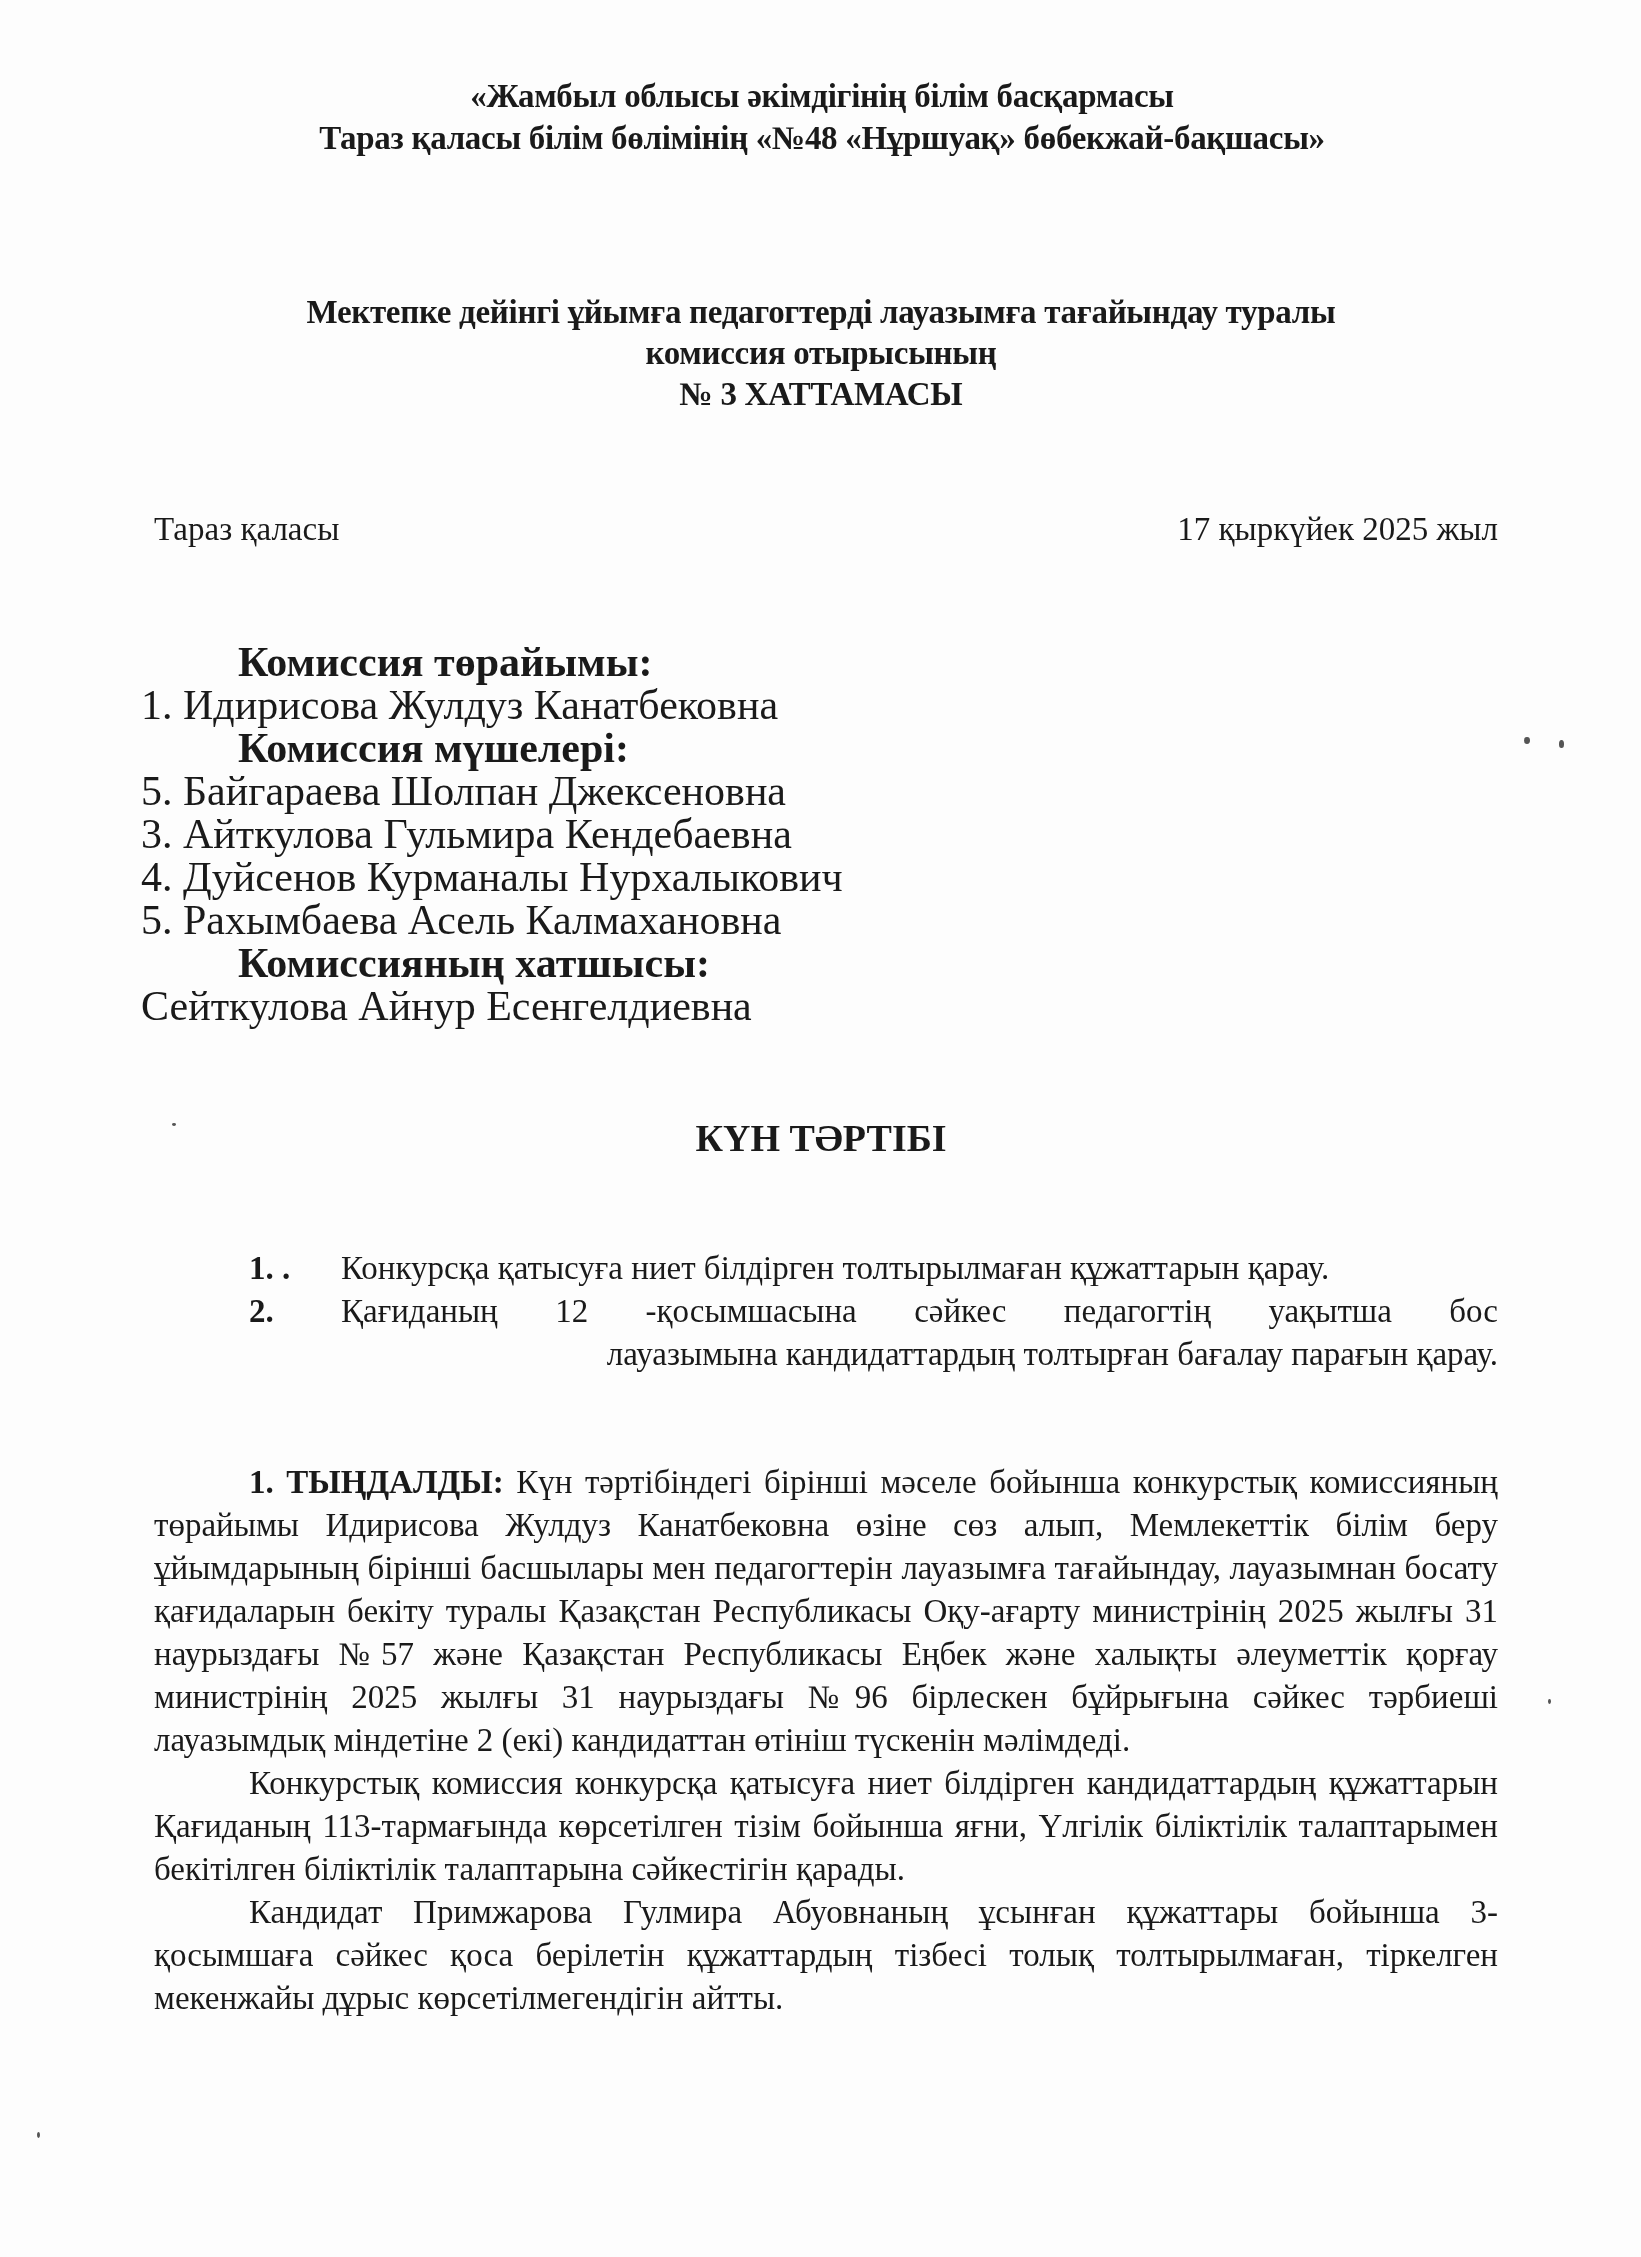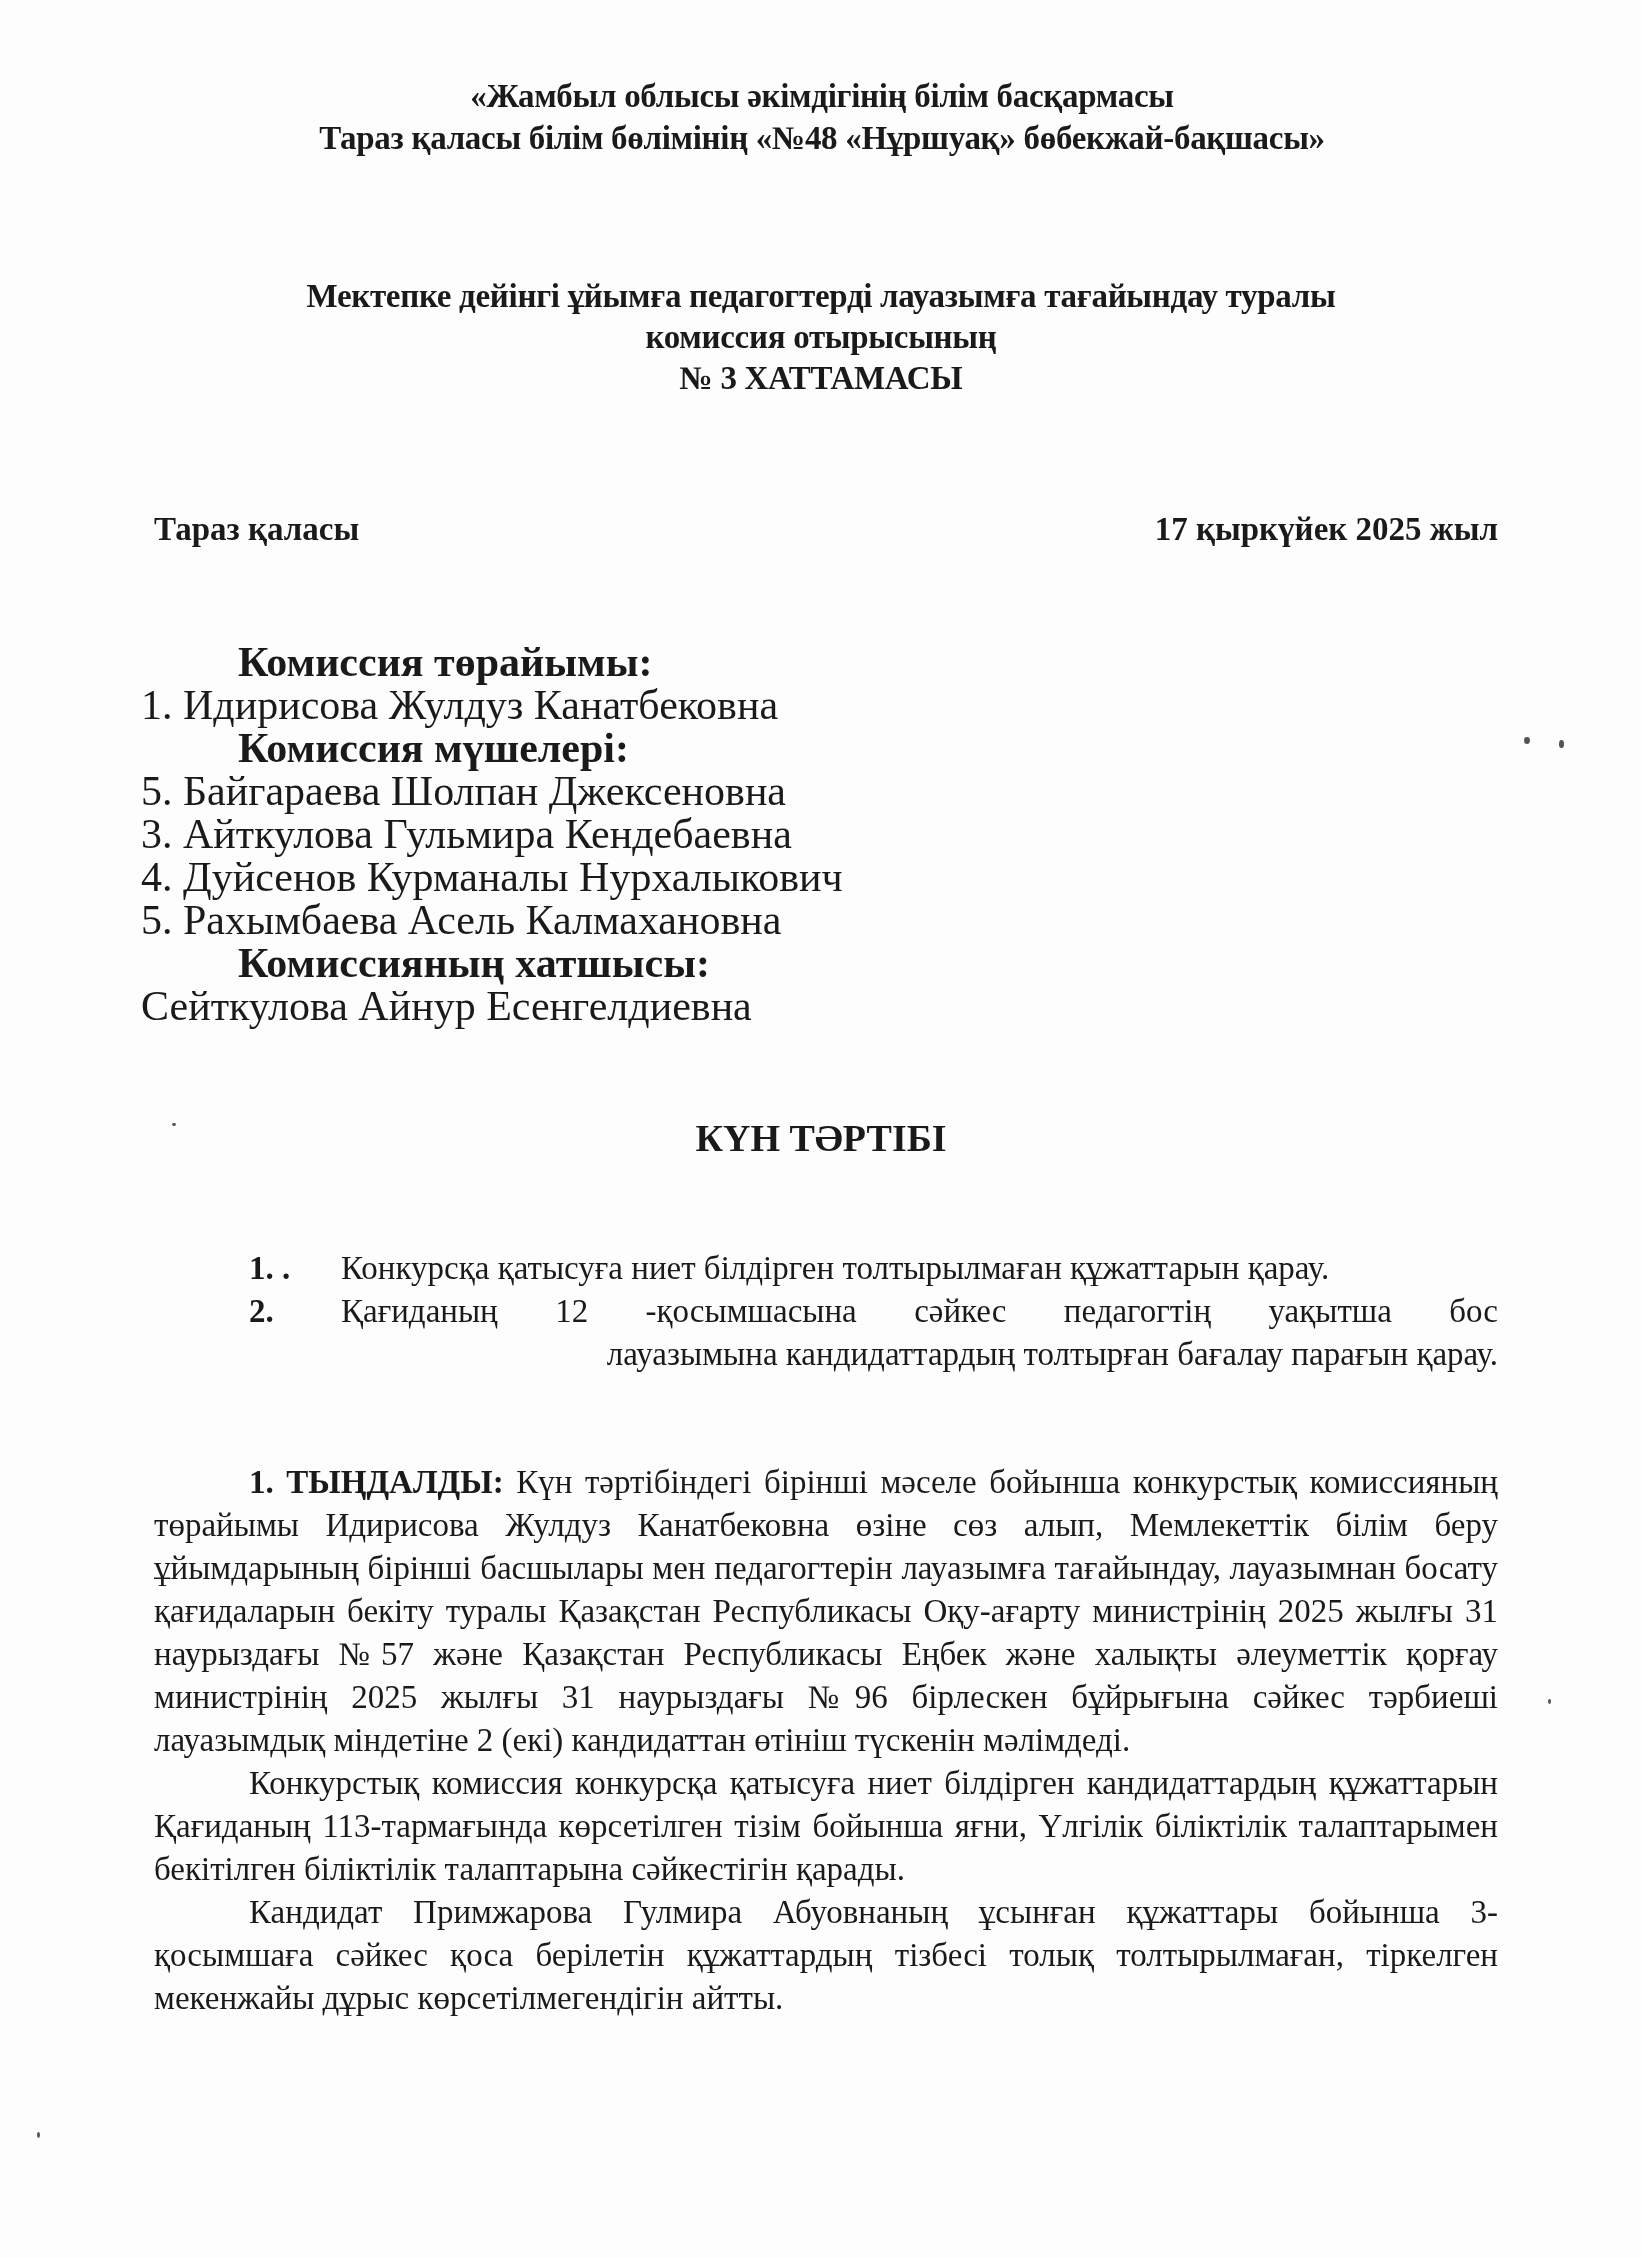--- a/index.html
+++ b/index.html
@@ -8,28 +8,28 @@
       font-family: "Liberation Serif", serif; color: #1a1a1a;
     }
     .page { position: absolute; left: 0; top: 0; width: 1641px; height: 2257px; }
 
     .org-header {
       position: absolute; left: 146px; width: 1352px; top: 75px;
       text-align: center; font-weight: bold; font-size: 33px; line-height: 42px;
       letter-spacing: -0.3px;
     }
     .doc-title {
-      position: absolute; left: 145px; width: 1352px; top: 276px;
+      position: absolute; left: 145px; width: 1352px; top: 292px;
       text-align: center; font-weight: bold; font-size: 33px; line-height: 41px;
       letter-spacing: -0.3px;
     }
     .place-date {
       position: absolute; left: 154px; width: 1344px; top: 509px;
       display: flex; justify-content: space-between;
-      font-weight: bold; font-size: 33px; line-height: 41px;
+      font-weight: normal; font-size: 33px; line-height: 41px;
     }
     .commission {
       position: absolute; left: 141px; top: 641px; width: 869px;
       font-size: 42px; line-height: 43px;
     }
     .commission .role { font-weight: bold; padding-left: 97px; }
     .agenda-title {
       position: absolute; left: 145px; width: 1352px; top: 1118px;
       text-align: center; font-weight: bold; font-size: 38px; line-height: 41px;
     }

